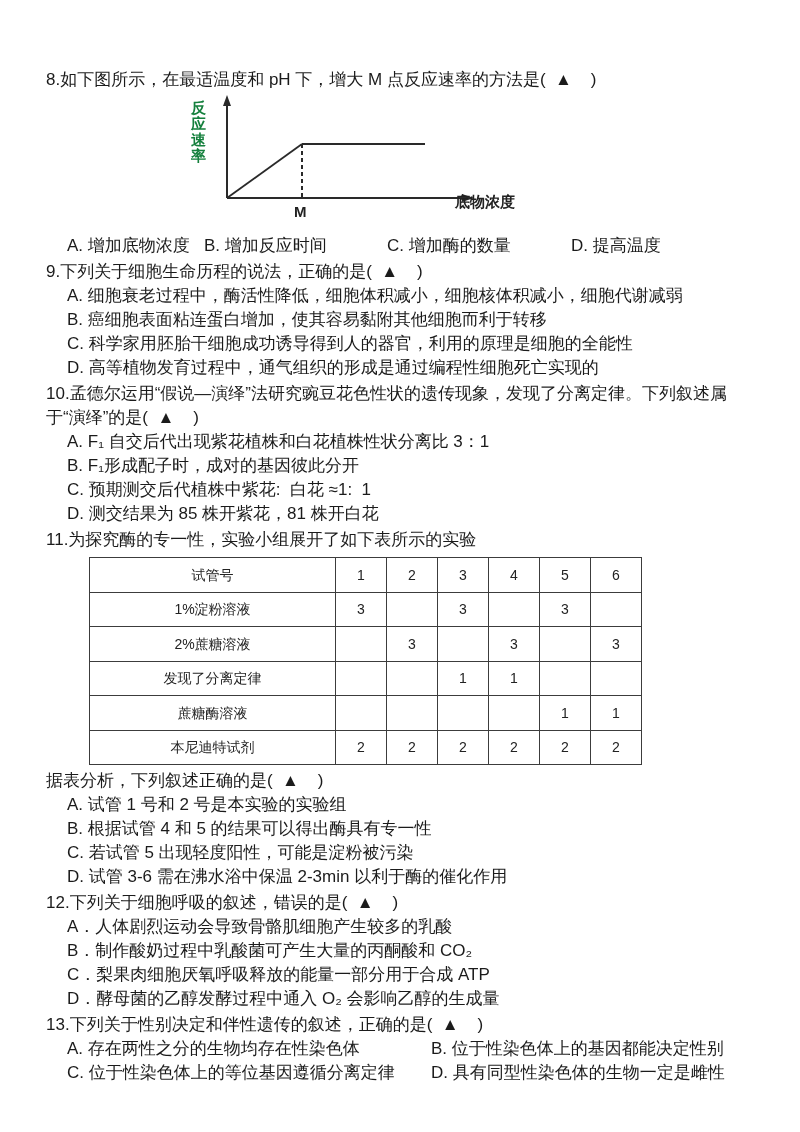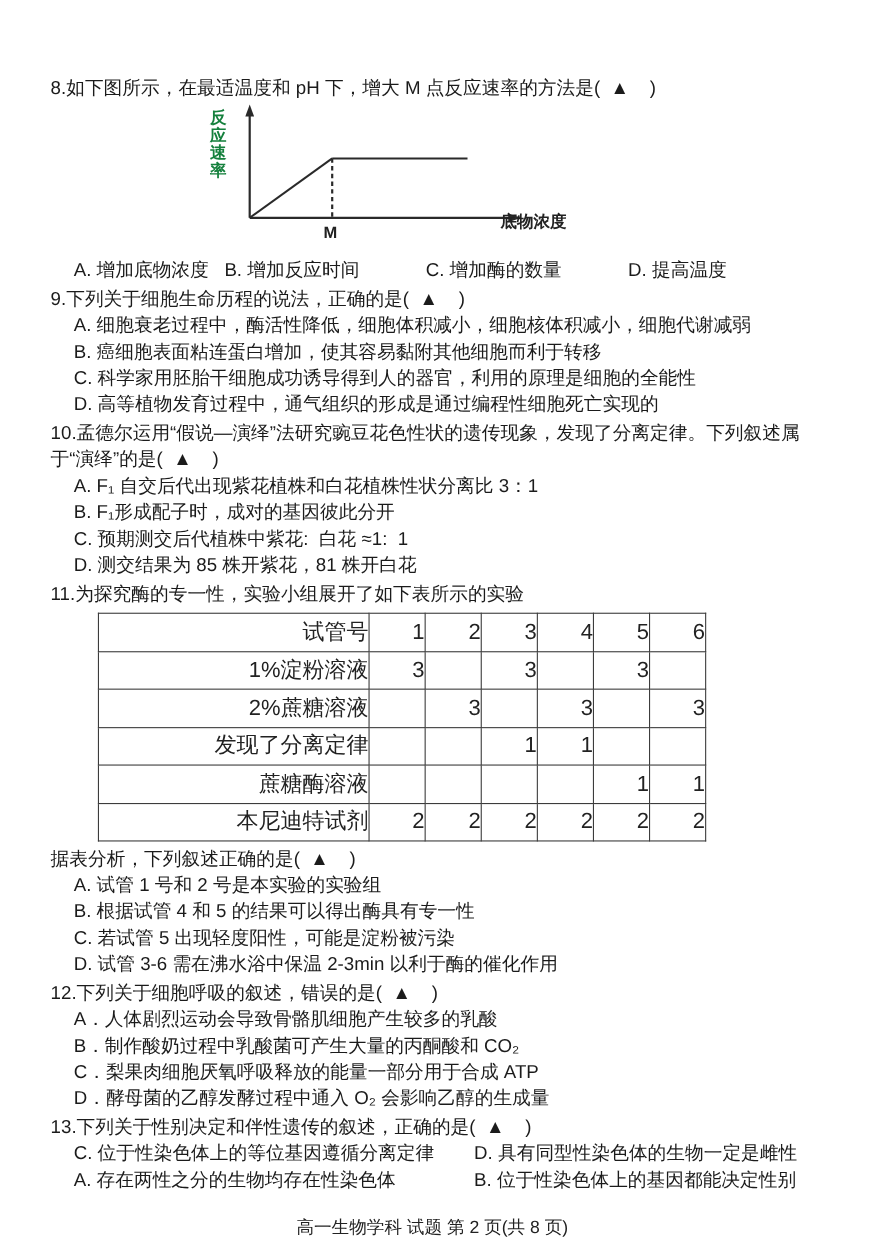--- a/index.html
+++ b/index.html
@@ -33,22 +33,22 @@
   
   .optrow { display: flex; padding-left: 21px; }
   .optrow .w0 { width: 137px; }
   .optrow .w1 { width: 183px; }
   .optrow .w2 { width: 184px; }
 
   
   table.exp { border-collapse: collapse; margin: 5px 0 4px 43px; table-layout: fixed; }
   table.exp td {
     border: 1.6px solid #3c3c3c;
-    height: 33.5px; text-align: right; vertical-align: middle;
-    font-size: 20px; color: #222; padding: 0;
+    height: 33.5px; text-align: center; vertical-align: middle;
+    font-size: 14px; color: #222; padding: 0;
   }
   table.exp td.rowhead { width: 245px; }
   table.exp td.num { width: 50px; }
 
   
   .optpair { display: flex; padding-left: 21px; }
   .optpair .colA { width: 364px; }
 
   .footer { text-align: center; margin-top: 20px; font-size: 16px; color: #222; }
 </style>
@@ -166,23 +166,22 @@
   <div class="opt">D. 试管 3-6 需在沸水浴中保温 2-3min 以利于酶的催化作用</div>
 
   <div class="q block">12.下列关于细胞呼吸的叙述，错误的是(  ▲    )</div>
   <div class="opt">A．人体剧烈运动会导致骨骼肌细胞产生较多的乳酸</div>
   <div class="opt">B．制作酸奶过程中乳酸菌可产生大量的丙酮酸和 CO₂</div>
   <div class="opt">C．梨果肉细胞厌氧呼吸释放的能量一部分用于合成 ATP</div>
   <div class="opt">D．酵母菌的乙醇发酵过程中通入 O₂ 会影响乙醇的生成量</div>
 
   <div class="q block">13.下列关于性别决定和伴性遗传的叙述，正确的是(  ▲    )</div>
   <div class="optpair">
+    <span class="optcell colA">A. 存在两性之分的生物均存在性染色体</span>
+    <span class="optcell">B. 位于性染色体上的基因都能决定性别</span>
+  </div>
+  <div class="optpair">
     <span class="optcell colA">C. 位于性染色体上的等位基因遵循分离定律</span>
     <span class="optcell">D. 具有同型性染色体的生物一定是雌性</span>
   </div>
-  <div class="optpair">
-    <span class="optcell colA">A. 存在两性之分的生物均存在性染色体</span>
-    <span class="optcell">B. 位于性染色体上的基因都能决定性别</span>
-  </div>
 
-  <div class="footer">高一生物学科 试题 第 2 页(共 8 页)</div>
 
 </div>
 
 </body></html>

